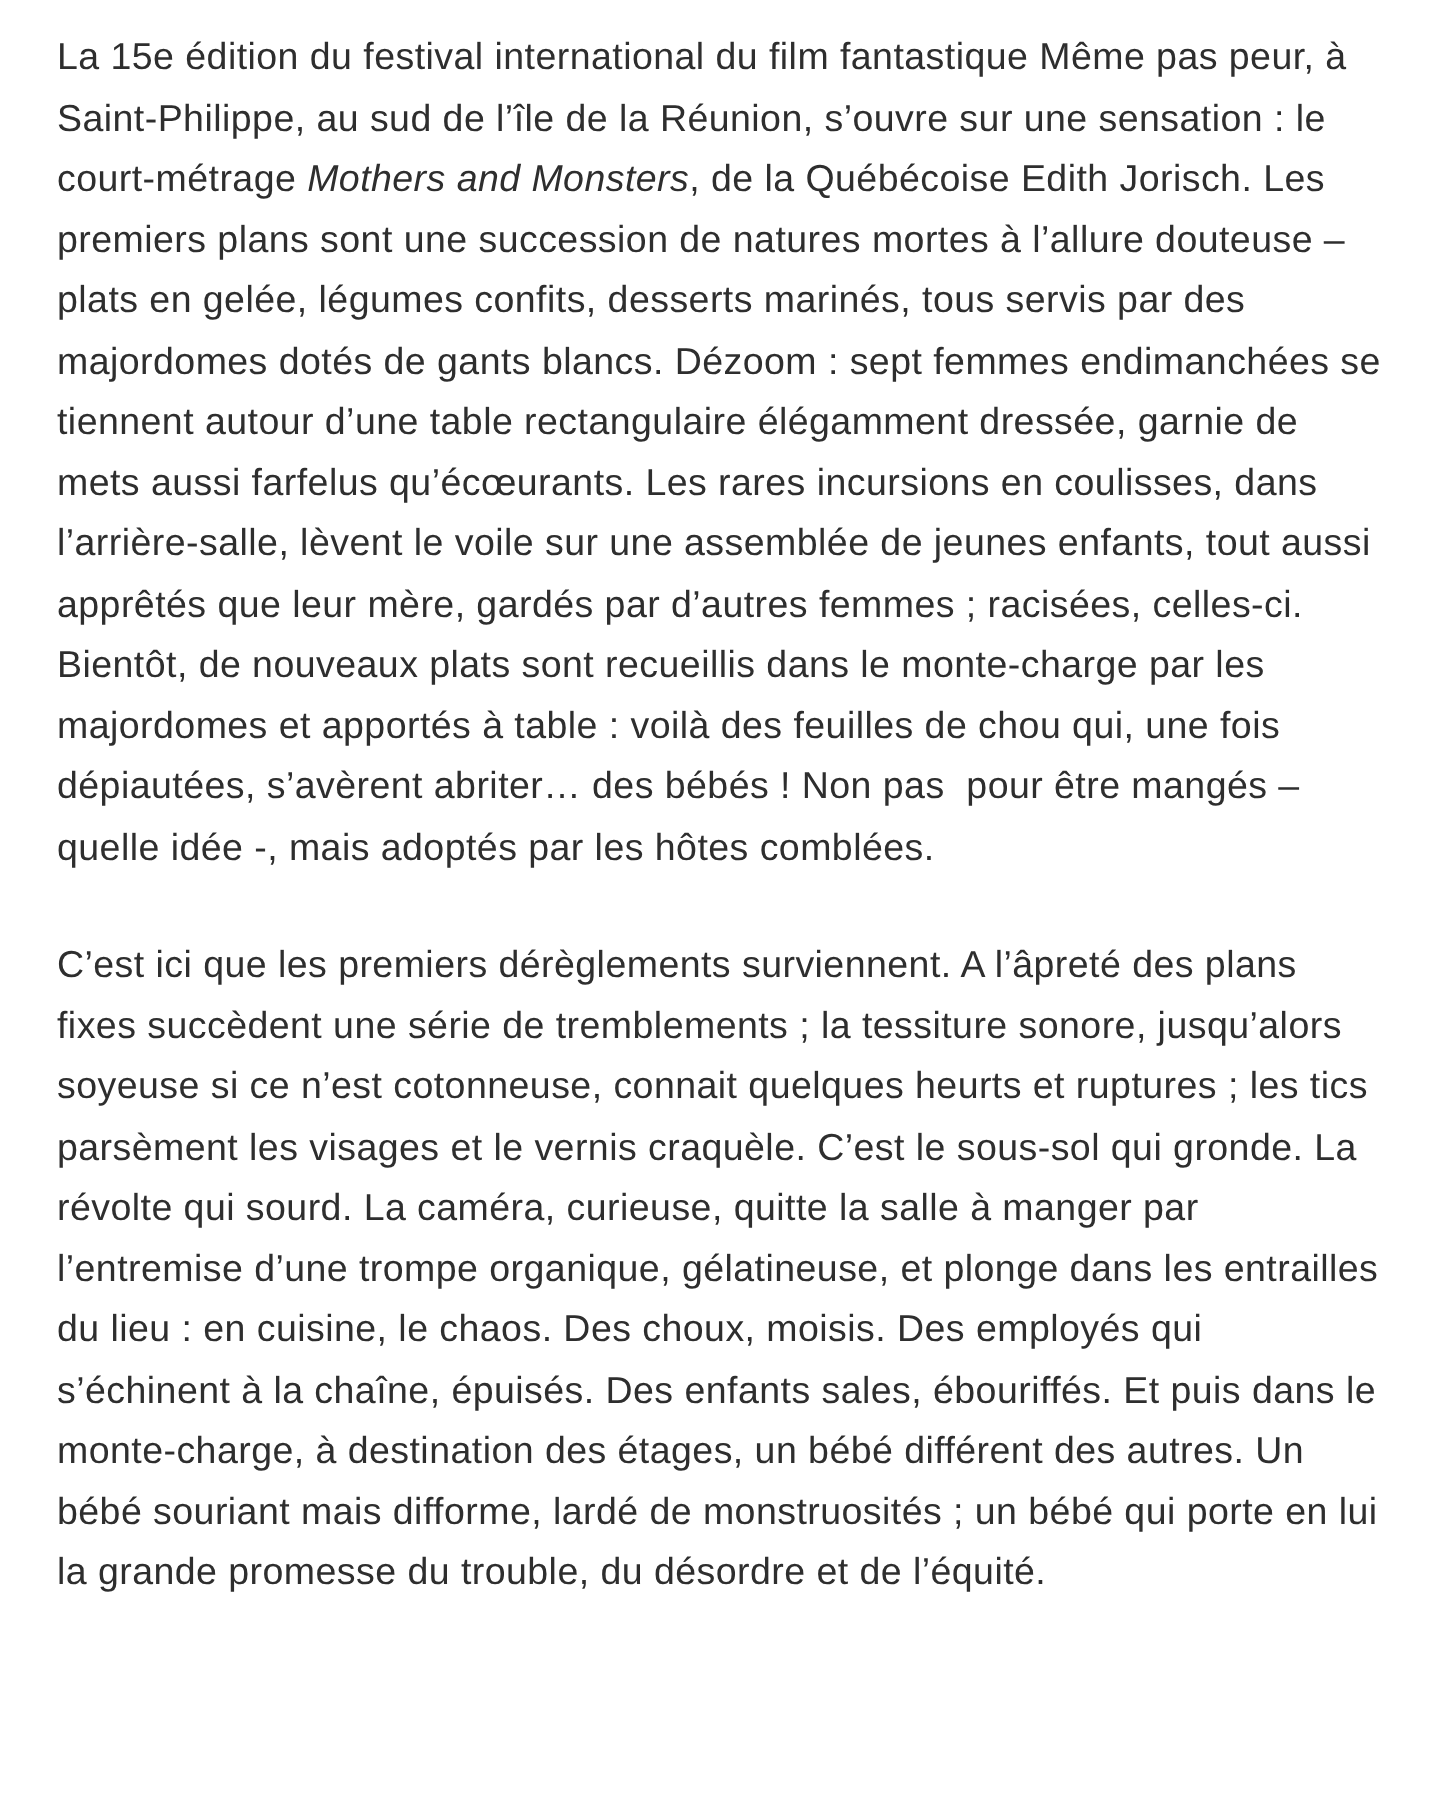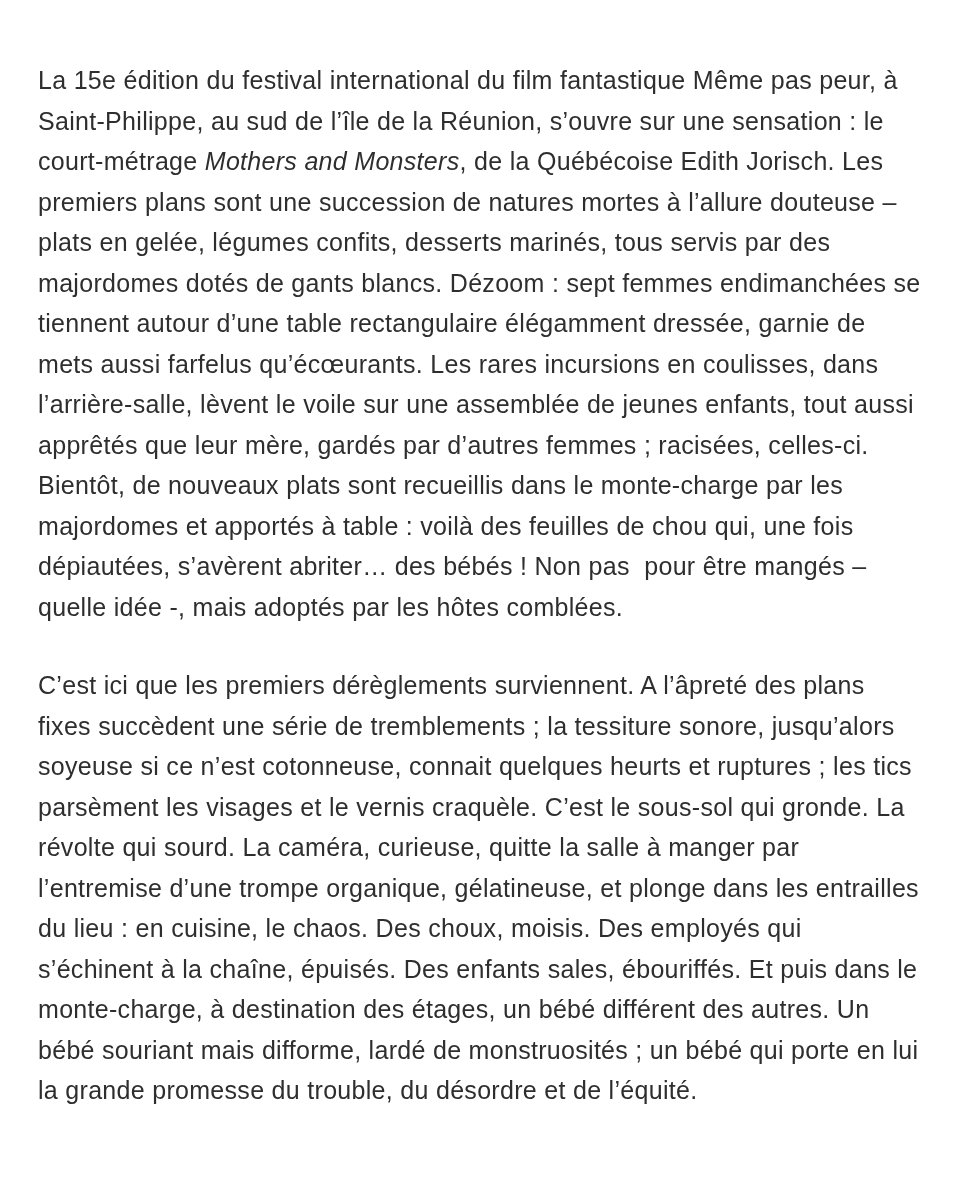--- a/index.html
+++ b/index.html
@@ -12,21 +12,21 @@
   }
   body {
     width: 960px;
     min-height: 1200px;
     background: var(--page-bg);
     font-family: "Liberation Sans", "DejaVu Sans", sans-serif;
   }
   .article {
     box-sizing: border-box;
     width: 960px;
-    padding: 60px 38px 40px 38px;
+    padding: 18px 38px 40px 38px;
     color: var(--text-color);
     font-size: 25px;
     line-height: 40.5px;
     letter-spacing: 0.3px;
   }
   .article p {
     margin: 0 0 38px 0;
   }
   .article p:last-child {
     margin-bottom: 0;

